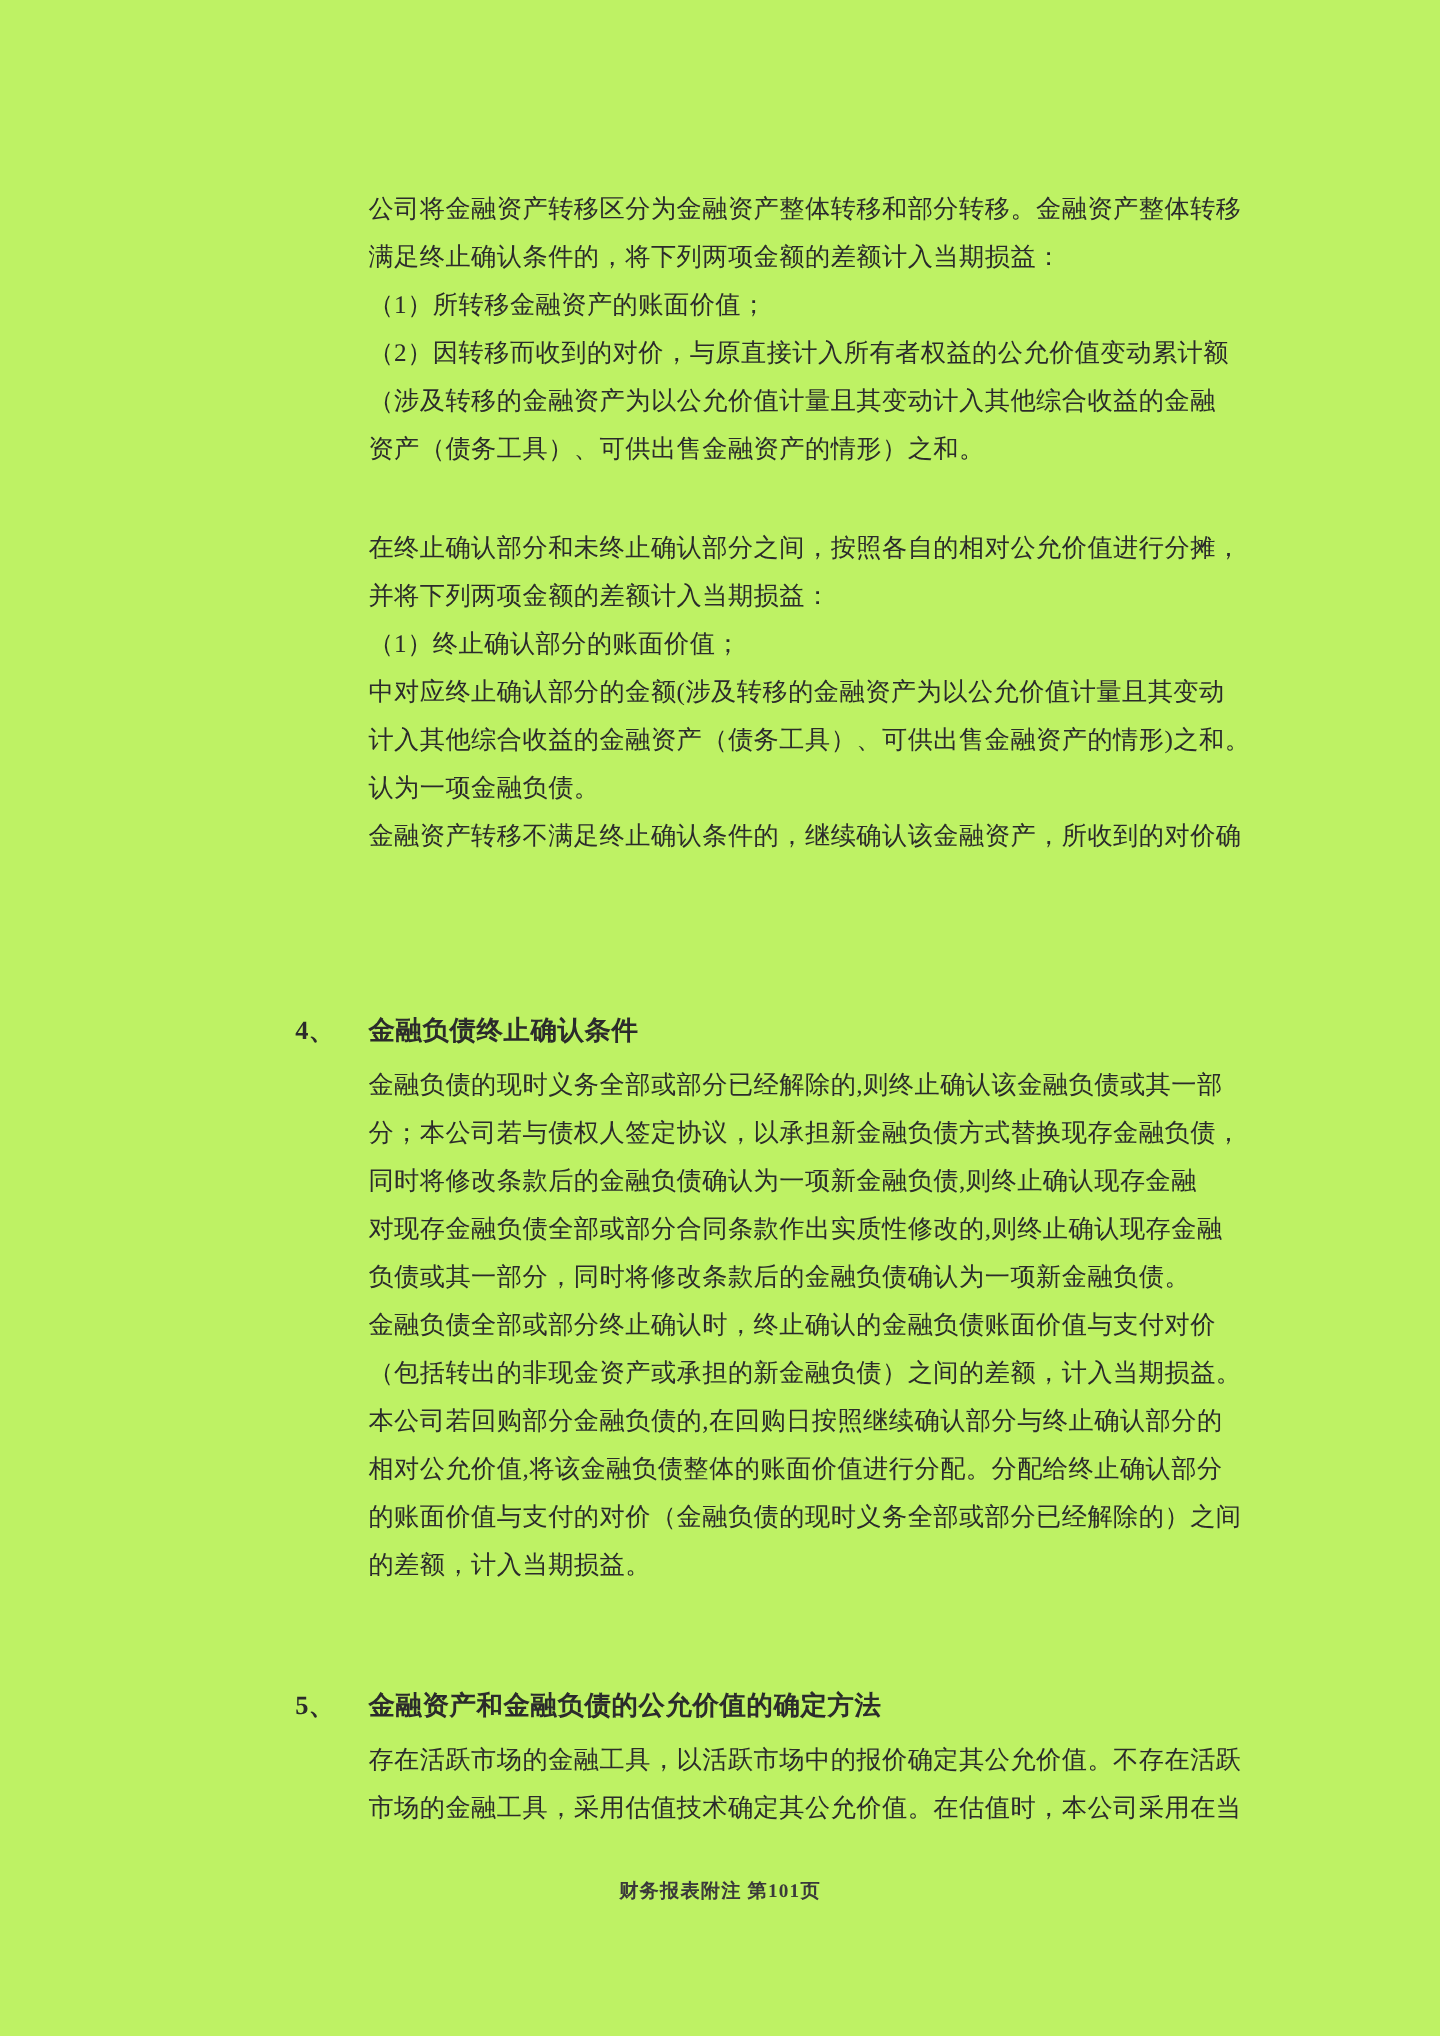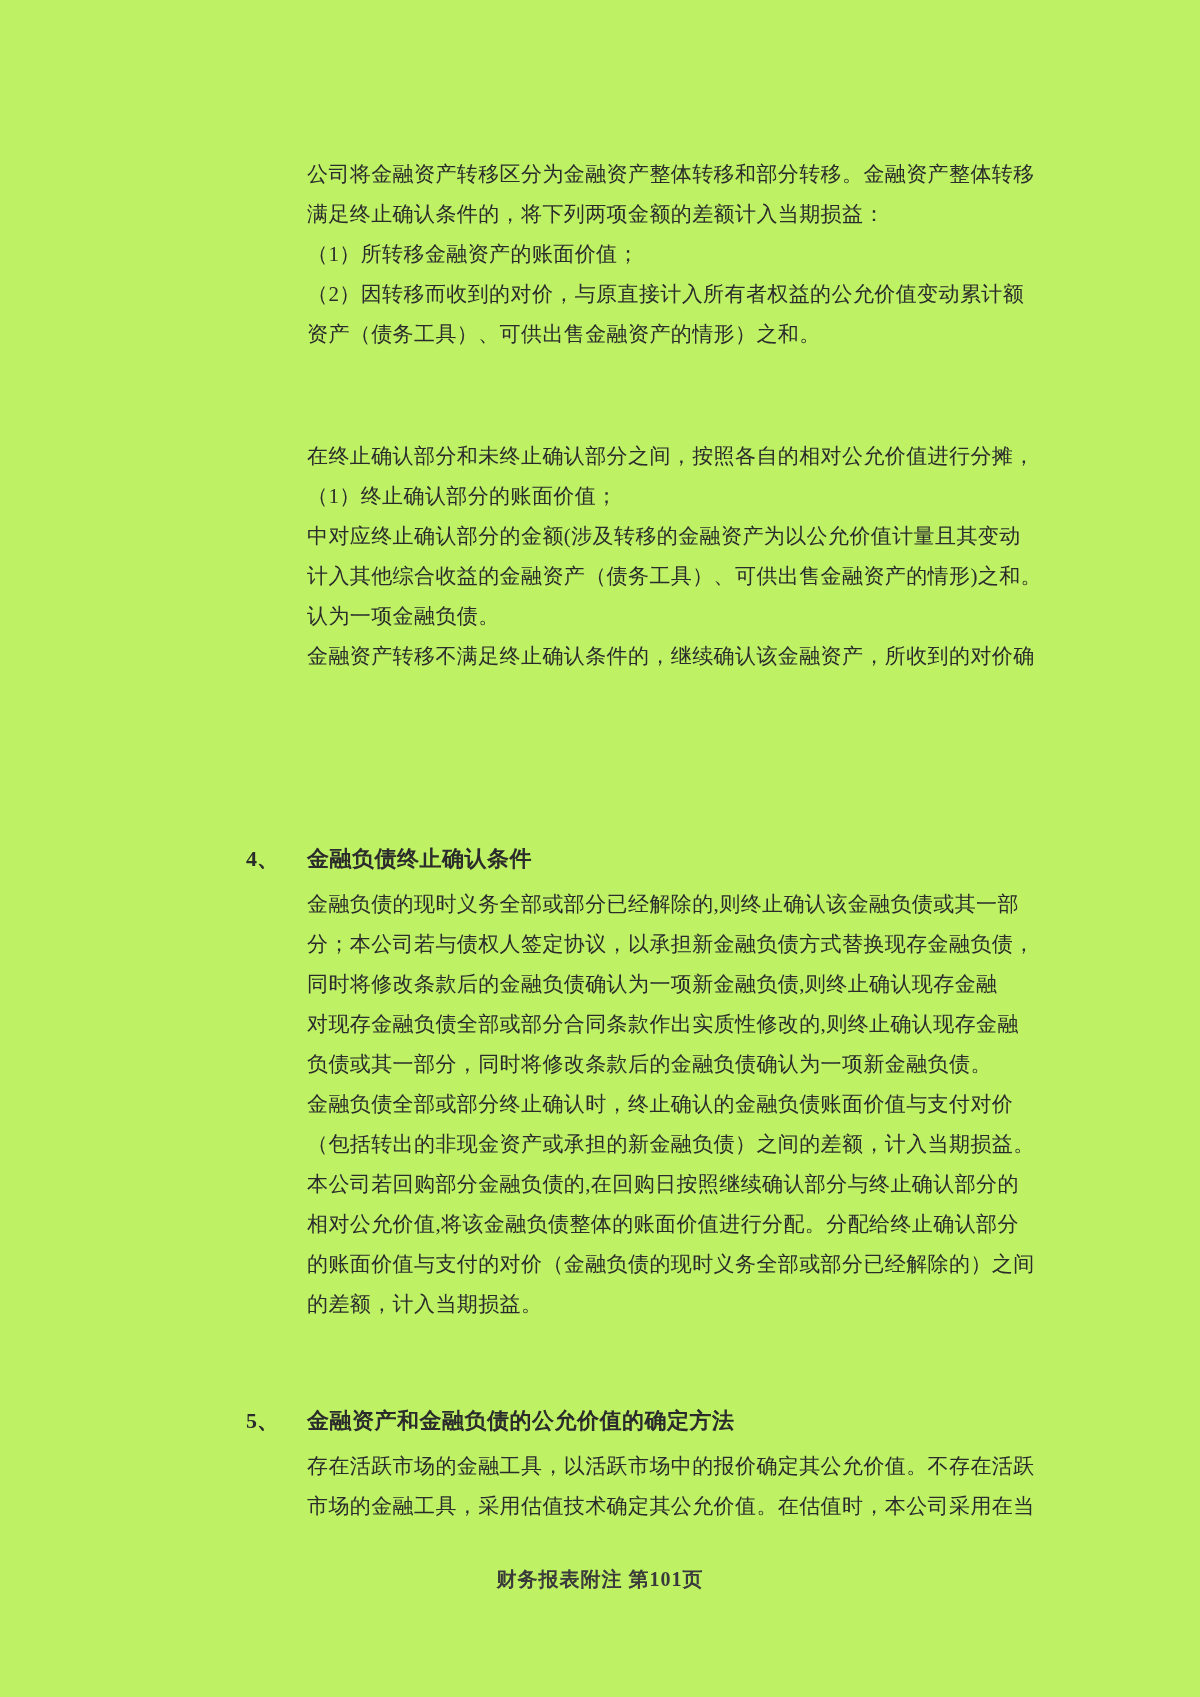--- a/index.html
+++ b/index.html
@@ -43,21 +43,21 @@
   }
   .heading .title {
     letter-spacing: 0.5px;
   }
   .footer {
     position: absolute;
     left: 0;
     top: 1566px;
     width: 100%;
     text-align: center;
-    font-size: 20px;
+    font-size: 16px;
     font-weight: 600;
     color: #3a3a3a;
     letter-spacing: 1px;
   }
   
   #para1   { top: 154px;  }
   #para2   { top: 436px;  }
   #head4   { top: 839px;  }
   #para4   { top: 884px;  }
   #head5   { top: 1401px; }
@@ -66,25 +66,27 @@
 </head>
 <body>
 
 <div class="page">
 
   <div class="para" id="para1">
     <div class="line">公司将金融资产转移区分为金融资产整体转移和部分转移。金融资产整体转移</div>
     <div class="line">满足终止确认条件的，将下列两项金额的差额计入当期损益：</div>
     <div class="line">（1）所转移金融资产的账面价值；</div>
     <div class="line">（2）因转移而收到的对价，与原直接计入所有者权益的公允价值变动累计额</div>
+    <div class="line">（涉及转移的金融资产为以公允价值计量且其变动计入其他综合收益的金融</div>
     <div class="line">资产（债务工具）、可供出售金融资产的情形）之和。</div>
   </div>
 
   <div class="para" id="para2">
     <div class="line">在终止确认部分和未终止确认部分之间，按照各自的相对公允价值进行分摊，</div>
+    <div class="line">并将下列两项金额的差额计入当期损益：</div>
     <div class="line">（1）终止确认部分的账面价值；</div>
     <div class="line">中对应终止确认部分的金额(涉及转移的金融资产为以公允价值计量且其变动</div>
     <div class="line">计入其他综合收益的金融资产（债务工具）、可供出售金融资产的情形)之和。</div>
     <div class="line">认为一项金融负债。</div>
     <div class="line">金融资产转移不满足终止确认条件的，继续确认该金融资产，所收到的对价确</div>
   </div>
 
   <div class="heading" id="head4">
     <span class="num">4、</span>
     <span class="title">金融负债终止确认条件</span>

